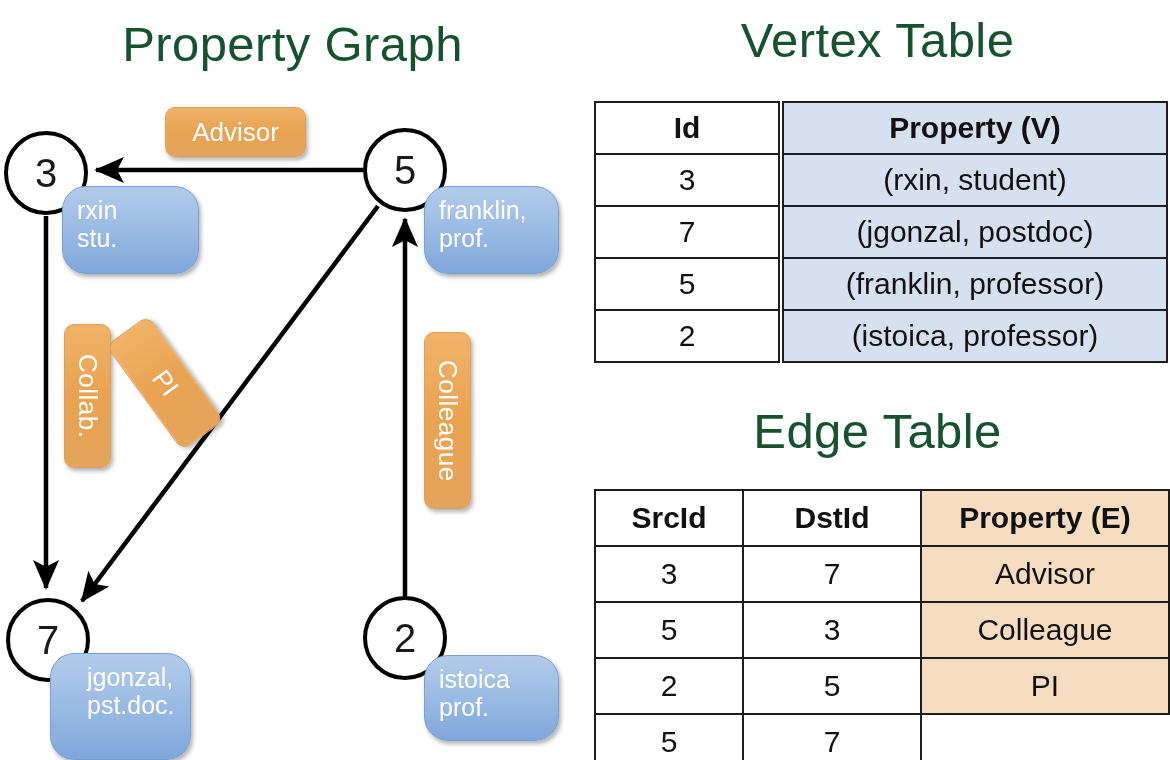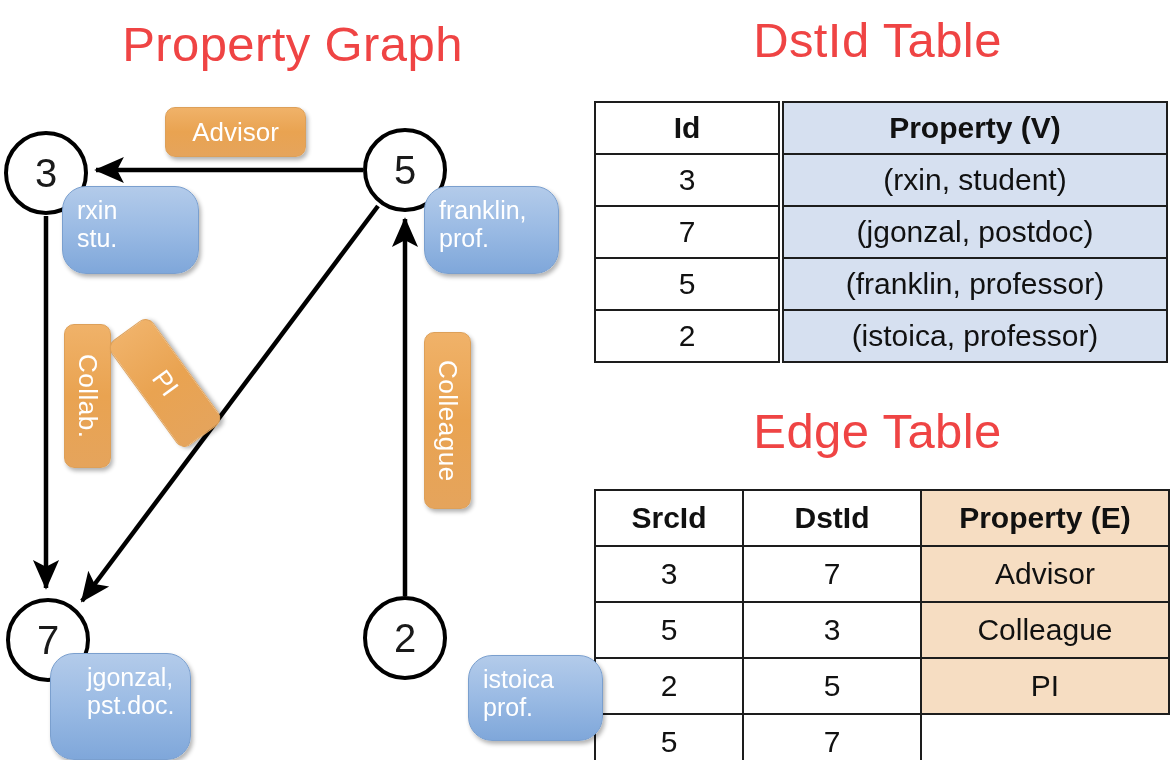--- a/index.html
+++ b/index.html
@@ -16,21 +16,21 @@
     color: #000000;
   }
 
   
   .title {
     position: absolute;
     font-family: "Liberation Sans", sans-serif;
     font-weight: 300;
     font-size: 49px;
     letter-spacing: 0.4px;
-    color: #ef4444;
+    color: #14532d;
     white-space: nowrap;
     text-align: center;
   }
   #title-property-graph { left: 0px;   top: 16px;  width: 585px; }
   #title-vertex-table   { left: 585px; top: 12px;  width: 585px; }
   #title-edge-table     { left: 585px; top: 403px; width: 585px; }
 
   
   #graph-panel {
     position: absolute;
@@ -70,21 +70,21 @@
     font-weight: 300;
     font-size: 25px;
     line-height: 1.12;
     padding: 9px 0 9px 14px;
     box-sizing: border-box;
     z-index: 4;
   }
   #vbox-rxin     { left: 62px;  top: 186px; width: 137px; height: 88px; }
   #vbox-franklin { left: 424px; top: 186px; width: 135px; height: 88px; }
   #vbox-jgonzal  { left: 50px;  top: 653px; width: 141px; height: 107px; padding-left: 36px; }
-  #vbox-istoica  { left: 424px; top: 655px; width: 135px; height: 86px; margin-left: 44px; }
+  #vbox-istoica  { left: 424px; top: 655px; width: 135px; height: 86px; }
 
   
   .ebox {
     position: absolute;
     border-radius: 10px;
     background: linear-gradient(to bottom, #f0b269 0%, #e9a351 50%, #e5a45c 100%);
     border: 1px solid #dda059;
     box-shadow: 2px 3px 4px rgba(0,0,0,0.30);
     color: #ffffff;
     font-weight: 300;
@@ -156,21 +156,21 @@
     width: 246px; height: 54px;
     background: #f6ddc2;
     border-color: #1d1d1d;
   }
   #edge-prop-table { border: 2px solid #1d1d1d; }
 </style>
 </head>
 <body>
 
 <div class="title" id="title-property-graph">Property Graph</div>
-<div class="title" id="title-vertex-table">DstId Table</div>
+<div class="title" id="title-vertex-table">Vertex Table</div>
 <div class="title" id="title-edge-table">Edge Table</div>
 
 <div id="graph-panel">
 
   <svg id="graph-svg" width="585" height="760">
     <defs>
       <marker id="arrowhead" markerWidth="7" markerHeight="7" refX="6.2" refY="3.1" orient="auto" markerUnits="strokeWidth">
         <path d="M0,0.2 L6.6,3.1 L0,6.0 L1.5,3.1 Z" fill="#000"></path>
       </marker>
     </defs>

